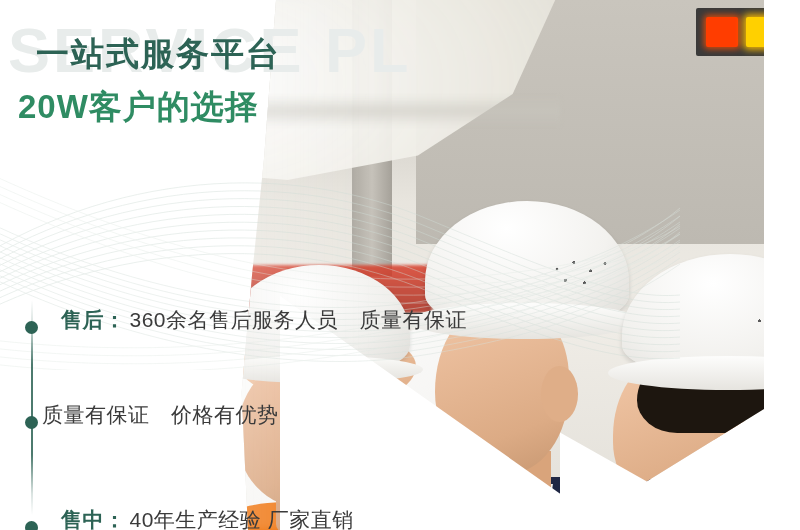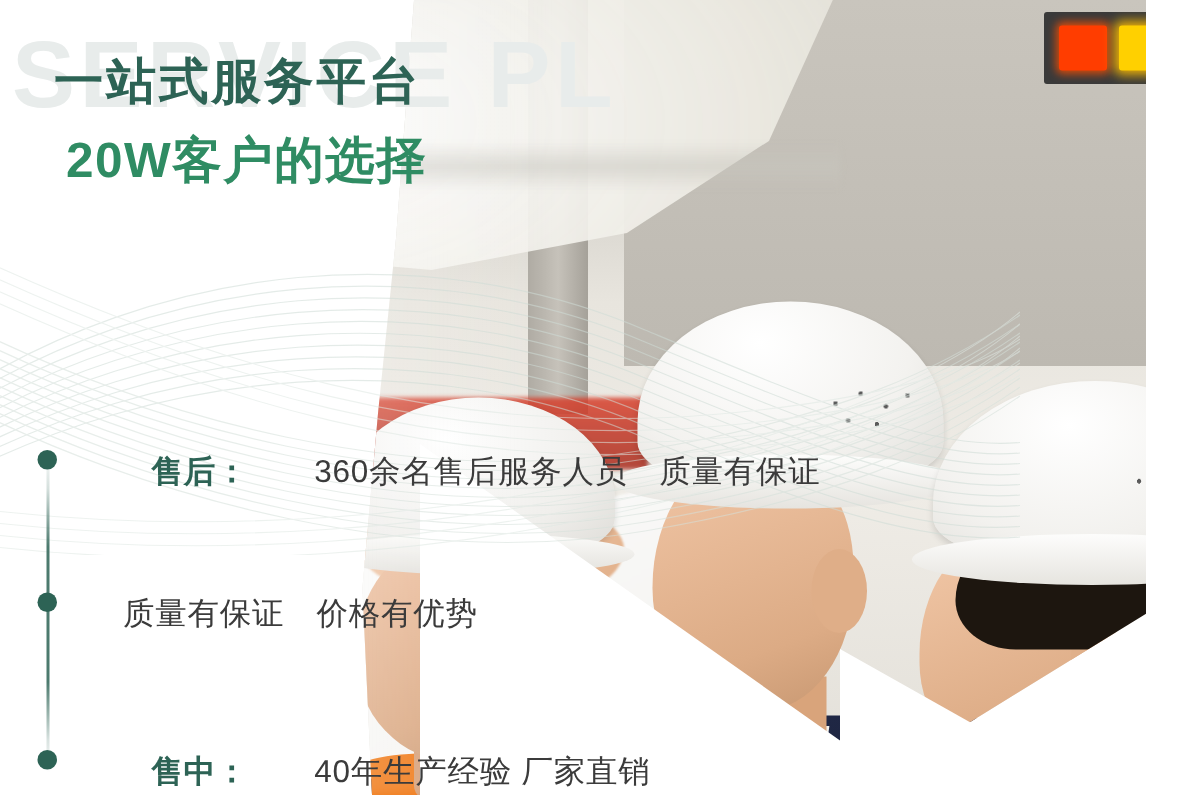--- a/index.html
+++ b/index.html
@@ -275,44 +275,43 @@
   .h-line1{
     font-size:33px;font-weight:700;letter-spacing:2px;
     color:#2d6355;
     padding-left:36px;
     line-height:1.22;
     font-family:"Liberation Sans","DejaVu Sans",sans-serif;
   }
   .h-line2{
     font-size:33px;font-weight:700;letter-spacing:1px;
     color:#2f8c63;
-    padding-left:44px;
+    padding-left:18px;
     margin-top:13px;
     line-height:1.22;
     font-family:"Liberation Sans","DejaVu Sans",sans-serif;
   }
 
   
   .features{
     position:absolute;left:22px;top:300px;width:620px;height:215px;
   }
   .spine{
     position:absolute;left:9px;top:0;width:2px;height:215px;
     background:linear-gradient(180deg,
       rgba(45,99,85,0) 0%,
       rgba(45,99,85,.20) 12%,
       rgba(45,99,85,.85) 30%,
       rgba(45,99,85,.85) 72%,
       rgba(45,99,85,.18) 90%,
       rgba(45,99,85,0) 100%);
   }
   .frow{
-    position:absolute;left:0;height:34px;display:flex;align-items:flex-start;
+    position:absolute;left:0;height:34px;display:flex;align-items:flex-end;
     white-space:nowrap;
-    gap:40px;
   }
   .frow:nth-of-type(1){top:30px;}
   .frow:nth-of-type(2){top:95px;}
   .frow:nth-of-type(3){top:160px;margin-top:40px;}
   .dot{
     width:13px;height:13px;border-radius:50%;
     background:#2d6355;flex:0 0 auto;margin-left:3px;
     position:relative;z-index:2;
   }
   .flabel{

